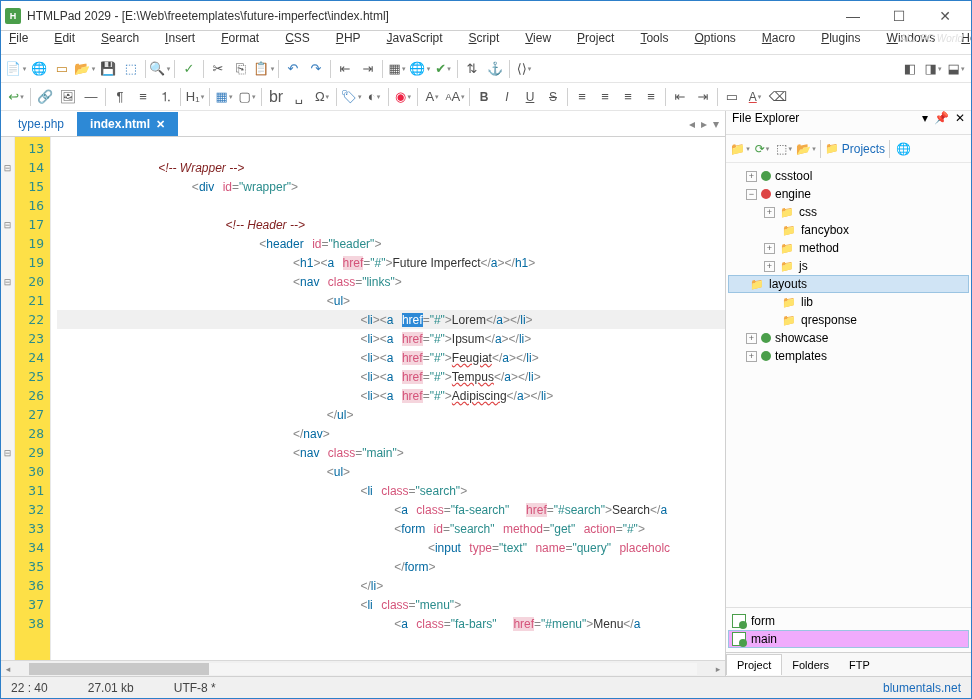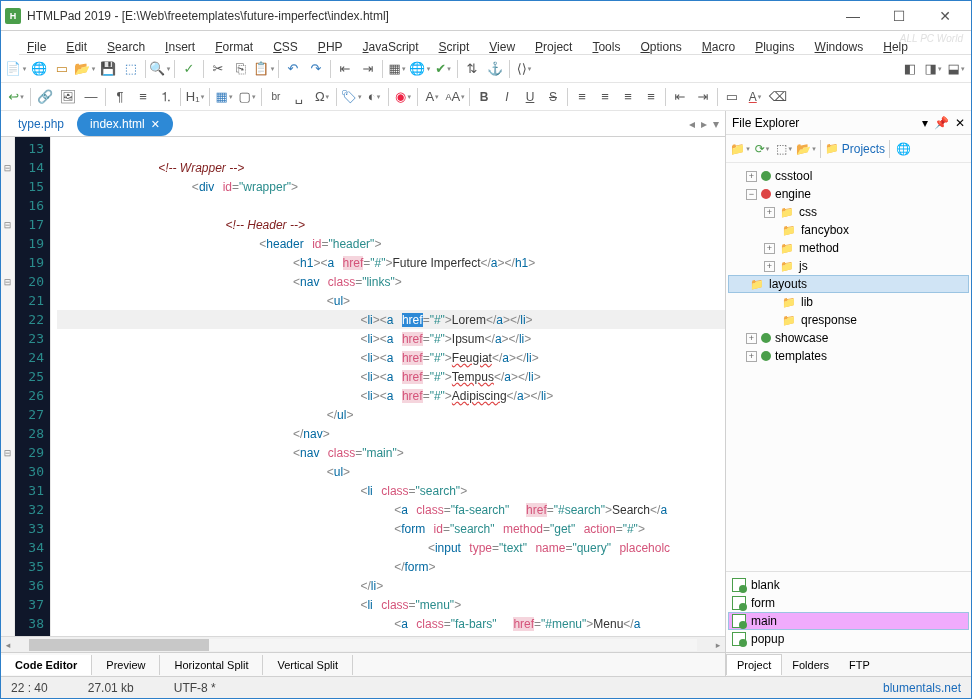--- a/index.html
+++ b/index.html
@@ -4,43 +4,43 @@
 <style>
 * { margin: 0; padding: 0; box-sizing: border-box; font-family: 'Segoe UI', Tahoma, sans-serif; font-size: 12px; }
 body { background: #fff; width: 972px; height: 699px; overflow: hidden; border: 1px solid #2d7fc9; display: flex; flex-direction: column; }
 
 .titlebar { height: 30px; background: #fff; display: flex; align-items: center; padding: 0 4px; border-bottom: 1px solid #d0d0d0; }
 .app-icon { width: 16px; height: 16px; background: #4a9e4a; border-radius: 2px; margin-right: 6px; display:flex;align-items:center;justify-content:center;color:#fff;font-size:9px;font-weight:bold; }
 .title-text { font-size: 12px; color: #333; flex: 1; }
 .win-controls { display: flex; gap: 18px; padding-right: 8px; }
 .win-btn { width: 28px; height: 20px; display:flex;align-items:center;justify-content:center; cursor: pointer; font-size: 14px; color: #555; }
 
-.menubar { height: 24px; display: flex; align-items: flex-end; padding: 0 8px; gap: 20px; border-bottom: 1px solid #e0e0e0; position: relative; margin-left: 18px; }
+.menubar { height: 24px; display: flex; align-items: flex-start; padding: 0 8px; gap: 26px; border-bottom: 1px solid #e0e0e0; position: relative; }
 .menu-item { font-size: 12px; color: #333; cursor: pointer; }
 .menu-item u { text-decoration: underline; }
 .watermark { position:absolute; right:8px; top:2px; color:#e0e0e0; font-size:10px; font-style:italic; }
 
 .toolbar-row { height: 28px; display: flex; align-items: center; padding: 2px 4px; gap: 1px; border-bottom: 1px solid #e5e5e5; }
 .tbtn { width: 22px; height: 22px; display:flex;align-items:center;justify-content:center; cursor: pointer; color: #555; font-size: 13px; border-radius: 2px; }
 .tsep { width: 1px; height: 18px; background: #d0d0d0; margin: 0 2px; }
 .tbtn.dd::after { content:"▾"; font-size:7px; margin-left:1px; color:#888; }
 
 .main-area { flex: 1; display: flex; min-height: 0; }
 .editor-side { flex: 1; display: flex; flex-direction: column; min-width: 0; }
 .tabs-row { height: 26px; background: #fff; display: flex; align-items: flex-end; border-bottom: 1px solid #d0d0d0; padding-left: 4px; position:relative; }
 .file-tab { padding: 4px 12px; font-size: 12px; cursor: pointer; border: 1px solid transparent; }
 .file-tab.inactive { color: #1a6bba; }
-.file-tab.active { background: #2d89d6; color: #fff; font-weight: 400; display:flex;align-items:center;gap:6px;border-radius:12px; }
+.file-tab.active { background: #2d89d6; color: #fff; font-weight: 700; display:flex;align-items:center;gap:6px; }
 .tab-close { font-size: 11px; }
 .tab-nav { position:absolute; right:6px; top:6px; display:flex; gap:6px; color:#888; }
 
 .code-area { flex: 1; display: flex; overflow: hidden; background: #fff; font-family: 'Consolas', monospace; font-size: 14px; }
 .fold-col { width: 14px; background: #f5f5f5; border-right:1px solid #e8e8e8; padding-top:2px; }
 .fold-mark { height:19px; display:flex;align-items:center;justify-content:center; font-size:9px; color:#888; }
-.gutter { width: 36px; background: #0f172a; text-align: right; padding: 2px 6px 8px 0; color: #2a8c8c; border-right: 1px solid #e8e8e8; }
+.gutter { width: 36px; background: #fde047; text-align: right; padding: 2px 6px 8px 0; color: #2a8c8c; border-right: 1px solid #e8e8e8; }
 .line-num { height: 19px; line-height: 19px; font-size: 13px; font-family: Consolas, monospace; }
 .code-lines { flex: 1; padding: 2px 0 0 6px; overflow: hidden; white-space: pre; }
 .code-line { height: 19px; line-height: 19px; font-family: Consolas, monospace; font-size: 14px; }
 .code-line.hl { background: #f0f0f0; }
 .c-comm { color: #7f1d1d; font-style: italic; }
 .c-tag { color: #0369a1; }
 .c-attr { color: #d4547a; }
 .c-val { color: #2a8c8c; }
 .c-txt { color: #333; }
 .c-punc { color: #888; }
@@ -51,21 +51,21 @@
 .hscroll { height:16px; background:#f0f0f0; border-top:1px solid #d8d8d8; display:flex;align-items:center; }
 .hscroll .track { flex:1; height:12px; background:#f5f5f5; margin:0 14px; position:relative; }
 .hscroll .thumb { height:12px; width:180px; background:#c8c8c8; position:absolute; left:0; }
 .hscroll .arr { width:14px; text-align:center; color:#888; font-size:9px; }
 
 .view-tabs { height: 24px; display: flex; align-items: center; border-top: 1px solid #d0d0d0; background: #f8f8f8; }
 .view-tab { padding: 4px 14px; font-size: 11px; cursor: pointer; border-right: 1px solid #d0d0d0; }
 .view-tab.active { background: #fff; font-weight: bold; }
 
 .panel-side { width: 246px; border-left: 1px solid #d0d0d0; display: flex; flex-direction: column; background: #fcfcfc; }
-.panel-header { height: 24px; display: flex; align-items: center; padding: 0 6px; border-bottom: 1px solid #e0e0e0; font-size: 11px; }
+.panel-header { height: 24px; display: flex; align-items: flex-start; padding: 0 6px; border-bottom: 1px solid #e0e0e0; font-size: 11px; }
 .panel-header .spacer { flex:1; }
 .panel-toolbar { height: 28px; display: flex; align-items: center; padding: 2px 4px; gap: 2px; border-bottom: 1px solid #e8e8e8; }
 .ptbtn { width:20px;height:20px;display:flex;align-items:center;justify-content:center;cursor:pointer;font-size:12px;color:#555; }
 .ptbtn.dd::after { content:"▾"; font-size:7px; margin-left:1px; color:#888; }
 .proj-link { color:#1a6bba; font-size:11px; cursor:pointer; display:flex;align-items:center;gap:3px; }
 
 .tree { flex: 1; padding: 4px 2px; overflow: auto; font-size: 12px; }
 .tree-row { height: 18px; display: flex; align-items: center; gap: 4px; cursor: pointer; padding-left: 4px; }
 .tree-row.selected { background: #d0e4f5; border:1px solid #9bc4e2; padding-left:3px; }
 .tree-exp { width:11px; height:11px; border:1px solid #aaa; display:flex;align-items:center;justify-content:center; font-size:9px; color:#666; line-height:1; }
@@ -86,21 +86,21 @@
 .panel-tab.active { background: #fff; border:1px solid #d0d0d0; border-bottom:none; }
 
 .statusbar { height: 22px; background: #f0f0f0; border-top: 1px solid #d0d0d0; display: flex; align-items: center; padding: 0 10px; gap: 40px; font-size: 11px; color: #444; }
 .statusbar .right { margin-left: auto; color: #1a6bba; }
 </style>
 </head>
 <body>
 
 <div class="titlebar">
   <div class="app-icon">H</div>
-  <div class="title-text">HTMLPad 2019  - [E:\Web\freetemplates\future-imperfect\index.html]</div>
+  <div class="title-text">HTMLPad 2029  - [E:\Web\freetemplates\future-imperfect\index.html]</div>
   <div class="win-controls">
     <div class="win-btn">—</div>
     <div class="win-btn">☐</div>
     <div class="win-btn">✕</div>
   </div>
 </div>
 
 <div class="menubar" id="menubar">
   <span class="menu-item"><u>F</u>ile</span>
     <span class="menu-item"><u>E</u>dit</span>
@@ -167,21 +167,21 @@
   <div class="tsep"></div>
   <div class="tbtn">¶</div>
   <div class="tbtn">≡</div>
   <div class="tbtn">⒈</div>
   <div class="tsep"></div>
   <div class="tbtn dd">H₁</div>
   <div class="tsep"></div>
   <div class="tbtn dd" style="color:#3a7fbf">▦</div>
   <div class="tbtn dd">▢</div>
   <div class="tsep"></div>
-  <div class="tbtn" style="font-size:10px">br</div>
+  <div class="tbtn" style="font-size:16px">br</div>
   <div class="tbtn">␣</div>
   <div class="tbtn dd">Ω</div>
   <div class="tsep"></div>
   <div class="tbtn dd" style="color:#3a7fbf">🏷</div>
   <div class="tbtn dd">◐</div>
   <div class="tsep"></div>
   <div class="tbtn dd" style="color:#e24">◉</div>
   <div class="tsep"></div>
   <div class="tbtn dd">A</div>
   <div class="tbtn dd">
@@ -293,26 +293,20 @@
     </div>
 
     <div class="hscroll">
       <div class="arr">◂</div>
       <div class="track">
           <div class="thumb"></div>
         </div>
       <div class="arr">▸</div>
     </div>
 
-    <div class="view-tabs" id="view-tabs">
-        <div class="view-tab active">Code Editor</div>
-        <div class="view-tab">Preview</div>
-        <div class="view-tab">Horizontal Split</div>
-        <div class="view-tab">Vertical Split</div>
-      </div>
   </div>
 
   <div class="panel-side">
     <div class="panel-header">
       <span>File Explorer</span>
       <span class="spacer"></span>
       <span style="cursor:pointer;margin-right:6px">▾</span>
       <span style="cursor:pointer;margin-right:6px">📌</span>
       <span style="cursor:pointer">✕</span>
     </div>
@@ -379,33 +373,25 @@
         </div>
         <div class="tree-row ind1">
           <span class="tree-exp">+</span>
           <span class="badge"></span>
           <span>templates</span>
         </div>
       </div>
     <div class="file-list" id="file-list">
         <div class="file-row">
           <span class="file-icon"></span>
-          <span>blank</span>
-        </div>
-        <div class="file-row">
-          <span class="file-icon"></span>
           <span>form</span>
         </div>
         <div class="file-row selected">
           <span class="file-icon"></span>
           <span>main</span>
-        </div>
-        <div class="file-row">
-          <span class="file-icon"></span>
-          <span>popup</span>
         </div>
       </div>
     <div class="panel-tabs" id="panel-tabs">
         <div class="panel-tab active">Project</div>
         <div class="panel-tab">Folders</div>
         <div class="panel-tab">FTP</div>
       </div>
   </div>
 </div>
 

